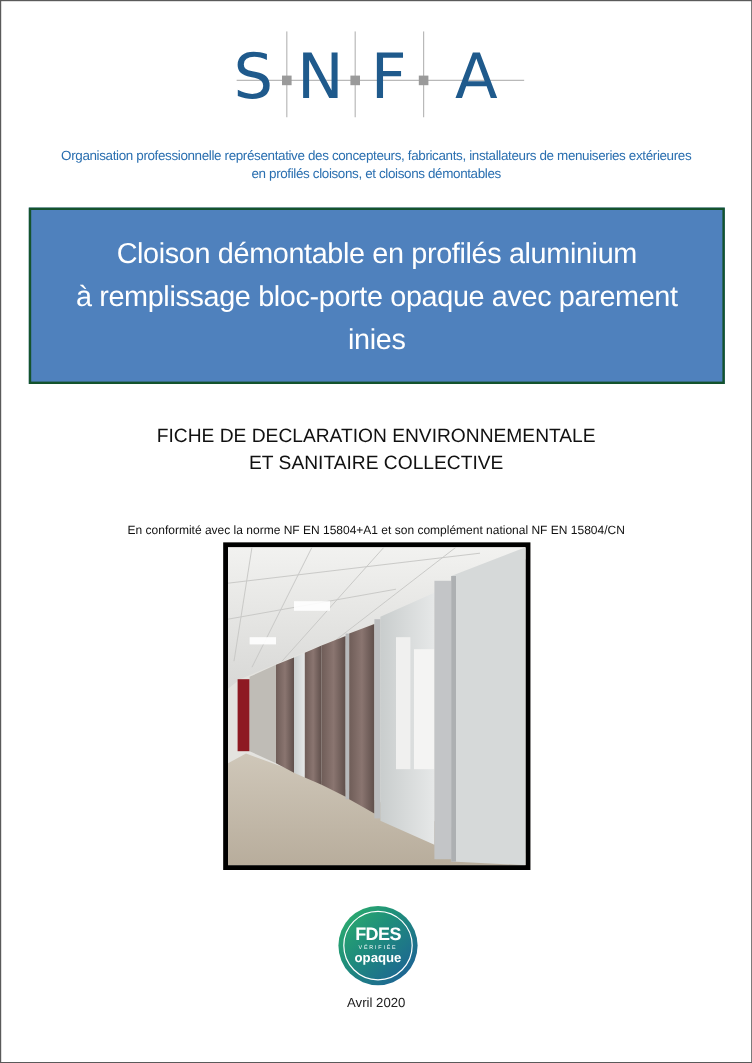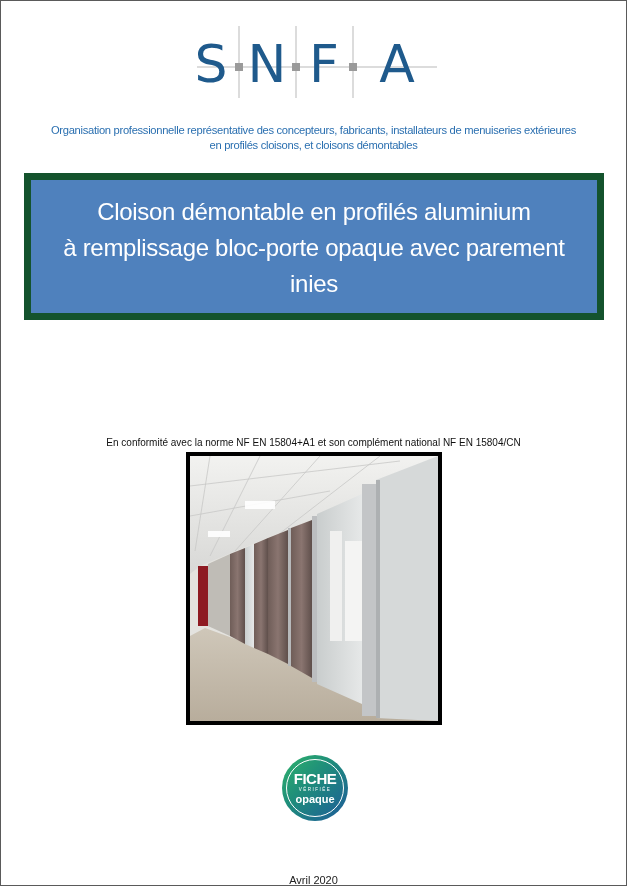--- a/index.html
+++ b/index.html
@@ -1,30 +1,30 @@
 <!DOCTYPE html>
 <html><head>
 <meta charset="utf-8">
 <style>
   html, body { margin:0; padding:0; background:#fff; }
   body { width:627px; height:886px; position:relative; overflow:hidden; font-family:"Liberation Sans", sans-serif; }
   .page { position:absolute; left:0; top:0; width:625px; height:884px; border:1px solid #5a5a5a; background:#fff; }
   .logo { position:absolute; left:196px; top:25px; width:240px; height:72px; }
   .org { position:absolute; left:20px; right:20px; top:122px; text-align:center; color:#2a6fb0; font-size:11.2px; line-height:15px; font-family:Liberation Sans, sans-serif; letter-spacing:-0.3px; }
-  .titlebox { position:absolute; left:23px; top:172px; width:580px; height:147px; background:#4f81bd; border:7px solid #14532d; box-sizing:border-box; display:flex; align-items:center; justify-content:center; }
+  .titlebox { position:absolute; left:23px; top:172px; width:580px; height:147px; background:#4f81bd; border:2px solid #14532d; box-sizing:border-box; display:flex; align-items:center; justify-content:center; }
   .titlebox .t { color:#fff; text-align:center; font-size:24px; line-height:36px; padding-top:2px; letter-spacing:-0.3px; }
   .fiche { position:absolute; left:0; right:0; top:351px; text-align:center; color:#111; font-size:16px; line-height:23px; }
   .conf { position:absolute; left:0; right:0; top:412px; text-align:center; color:#111; font-size:10px;margin-top:24px; }
   .photo { position:absolute; left:185px; top:451px; width:256px; height:273px; border:4px solid #000; box-sizing:border-box; overflow:hidden; background:#d9d7d2; }
   .badge { position:absolute; left:281px; top:754px; width:66px; height:66px; border-radius:50%; background:linear-gradient(135deg,#2fb36a 0%,#1f8f7a 40%,#1d5a9a 100%); display:flex; align-items:center; justify-content:center; }
   .badge .ring { width:58px; height:58px; border:1.5px solid #fff; border-radius:50%; box-sizing:border-box; display:flex; flex-direction:column; align-items:center; justify-content:center; color:#fff; }
   .badge .fdes { font-weight:bold; font-size:15px; line-height:15px; letter-spacing:-0.5px; }
   .badge .verif { font-size:4.5px; letter-spacing:1.5px; line-height:7px; }
   .badge .inies { font-size:11px; line-height:12px; font-weight:bold; }
-  .date { position:absolute; left:0; right:0; top:829px; text-align:center; color:#222; font-size:11px;margin-top:44px; }
+  .date { position:absolute; left:0; right:0; top:829px; text-align:center; color:#222; font-size:11px; }
 </style>
 </head>
 <body>
 
 <div class="page">
 
   <svg class="logo" viewBox="0 0 240 72">
     <g stroke="#b9b9b9" stroke-width="1">
       <line x1="0" y1="41" x2="240" y2="41"></line>
       <line x1="42" y1="0" x2="42" y2="72"></line>
@@ -50,20 +50,24 @@
   </div>
 
   <div class="titlebox">
     <div class="t">
       <div>Cloison démontable en profilés aluminium</div>
       <div>à remplissage bloc-porte opaque avec parement</div>
       <div>inies</div>
     </div>
   </div>
 
+  <div class="fiche">
+    <div>FICHE DE DECLARATION ENVIRONNEMENTALE</div>
+    <div>ET SANITAIRE COLLECTIVE</div>
+  </div>
 
   <div class="conf">En conformité avec la norme NF EN 15804+A1 et son complément national NF EN 15804/CN</div>
 
   <div class="photo">
     <svg width="248" height="265" viewBox="0 0 248 265">
       <defs>
         <linearGradient id="ceil" x1="0" y1="0" x2="0" y2="1">
           <stop offset="0" stop-color="#f2f2f0"></stop>
             <stop offset="1" stop-color="#d8d8d6"></stop>
         </linearGradient>
@@ -107,20 +111,20 @@
       <rect x="140" y="75" width="12" height="110" fill="#f0f0ef"></rect>
       <rect x="155" y="85" width="17" height="100" fill="#f4f4f3"></rect>
       <rect x="172" y="28" width="14" height="232" fill="#c3c5c7"></rect>
       <polygon points="186,24 248,0 248,265 186,262" fill="#d6d9d9"></polygon>
       <rect x="186" y="24" width="4" height="238" fill="#adb0b2"></rect>
     </svg>
   </div>
 
   <div class="badge">
     <div class="ring">
-      <div class="fdes">FICHE</div>
+      <div class="fdes">FDES</div>
       <div class="verif">VÉRIFIÉE</div>
       <div class="inies">opaque</div>
     </div>
   </div>
 
   <div class="date">Avril 2020</div>
 </div>
 
 </body></html>

